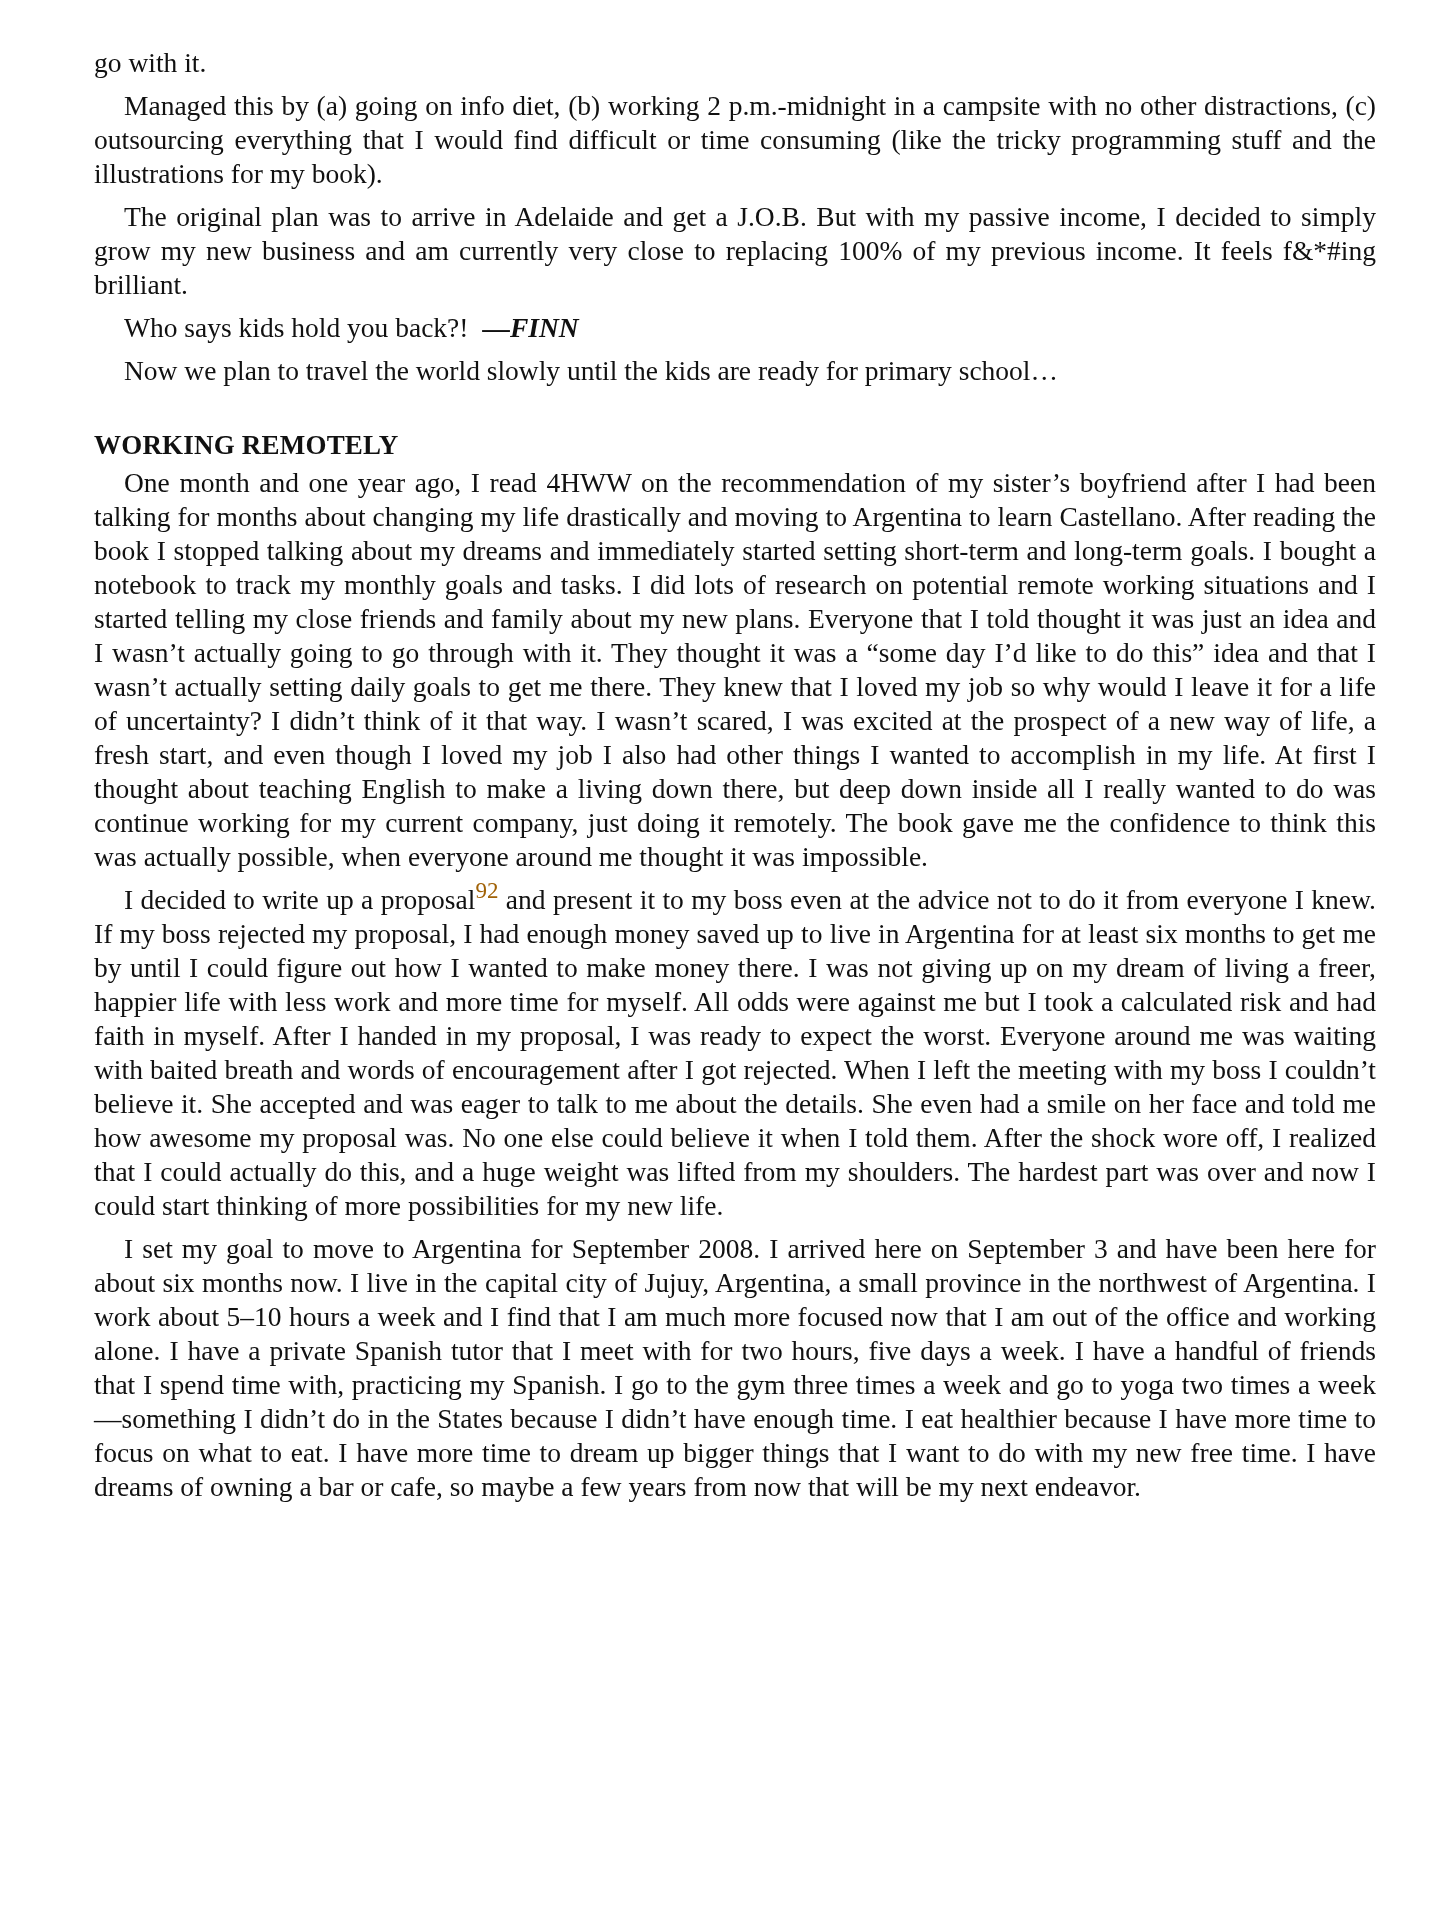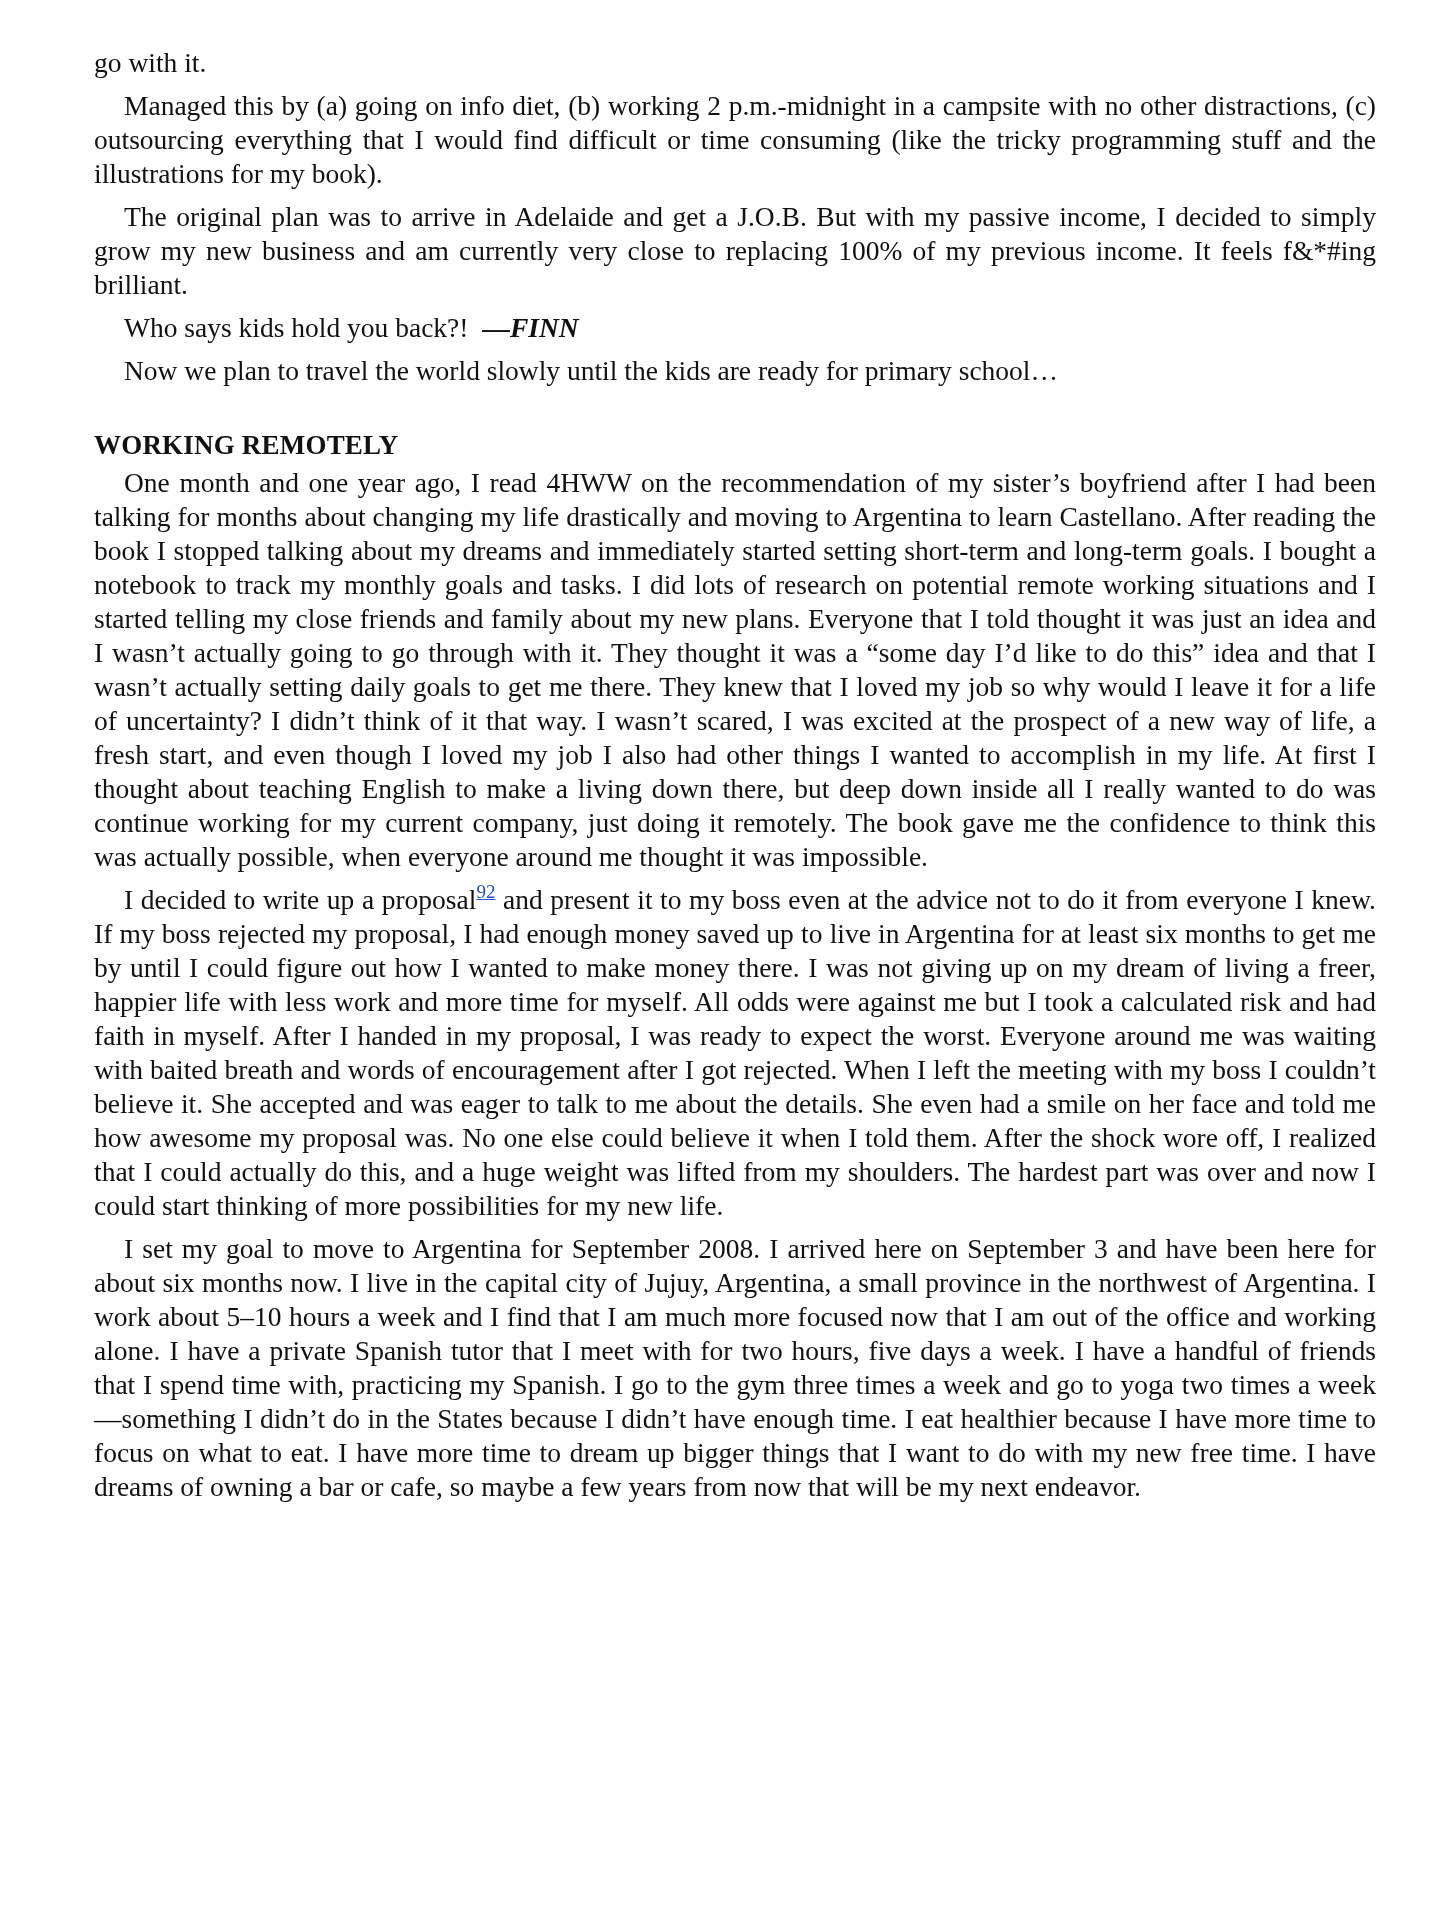--- a/index.html
+++ b/index.html
@@ -14,21 +14,21 @@
     text-align: justify;
   }
   .para { margin: 0 0 9px 0; text-indent: 30px; }
   .para.noindent { text-indent: 0; }
   .heading {
     font-weight: bold; font-size: 27px; margin: 40px 0 4px 0;
     text-indent: 0; letter-spacing: 0.2px;
   }
   .sig { font-weight: bold; font-style: italic; margin-left: 14px; }
   .fn {
-    color: #1d4ed8; text-decoration: underline; font-size: 19px;
+    color: #a16207; font-size: 23px;
     vertical-align: 11px; line-height: 0; cursor: pointer;
   }
   .footer {
     position: absolute; right: 38px; top: 1920px;
     font-family: "Liberation Sans", "DejaVu Sans", sans-serif;
     font-size: 22px; color: #000; letter-spacing: 0.5px;
   }
 </style>
 </head>
 <body>

